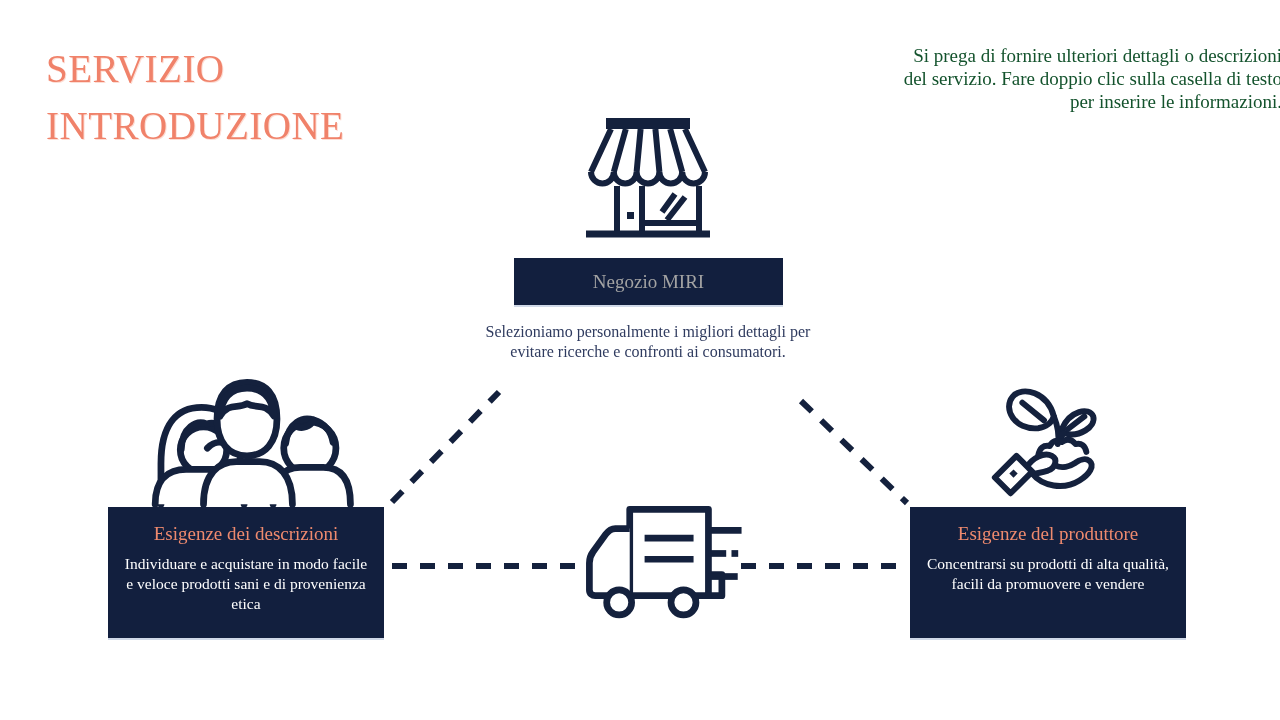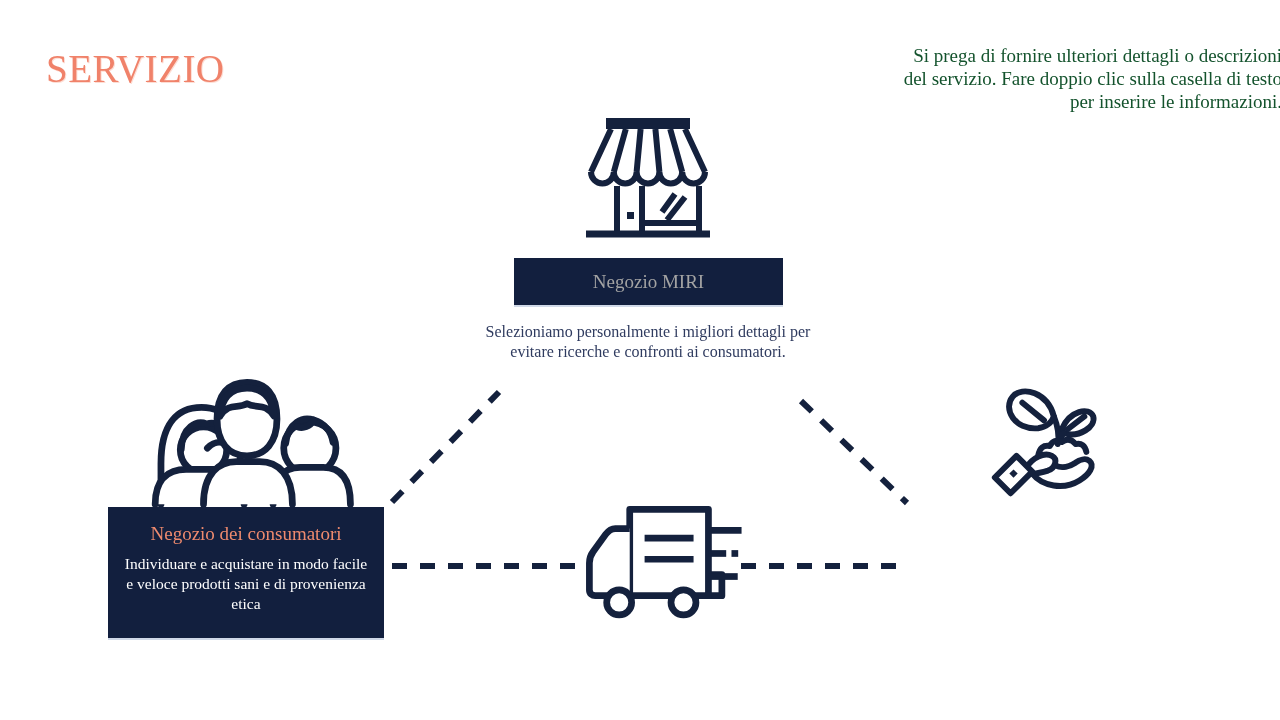--- a/index.html
+++ b/index.html
@@ -48,20 +48,21 @@
   .icon-truck{left:575px;top:503px;width:168px;height:124px;}
   .connectors{left:0;top:0;width:1280px;height:720px;pointer-events:none;}
 </style>
 </head>
 <body>
 
 <div class="stage">
 
   <div class="abs slide-title">
     <div>SERVIZIO</div>
+    <div>INTRODUZIONE</div>
   </div>
 
   <div class="abs note">Si prega di fornire ulteriori dettagli o descrizioni del servizio. Fare doppio clic sulla casella di testo per inserire le informazioni.</div>
 
   <div class="abs icon-store">
     <svg viewBox="0 0 140 134" width="140" height="134" fill="none" stroke="#14213D" stroke-width="6">
       <rect x="28" y="6" width="84" height="11" fill="#14213D" stroke="none"></rect>
       <path d="M33 17 L13 60 M107 17 L127 60"></path>
       <path d="M47.8 17 L35.8 60 M62.6 17 L58.6 60 M77.4 17 L81.4 60 M92.2 17 L104.2 60"></path>
       <path d="M13 60 a11.4 11.4 0 0 0 22.8 0 a11.4 11.4 0 0 0 22.8 0 a11.4 11.4 0 0 0 22.8 0 a11.4 11.4 0 0 0 22.8 0 a11.4 11.4 0 0 0 22.8 0"></path>
@@ -93,21 +94,21 @@
       <path d="M194 59 C190 66 183 68 177 66"></path>
       <path d="M152 146 C152 118 164 108 180 108 H204 C222 108 232 120 232 146" fill="#FFFFFF"></path>
 
       <path d="M80 146 C80 114 96 102 114 102 H138 C158 102 172 116 172 146" fill="#FFFFFF"></path>
       <path d="M94 58 C94 32 106 20 125 20 C144 20 156 32 156 58 C156 82 144 96 125 96 C106 96 94 82 94 58 Z" fill="#FFFFFF"></path>
       <path d="M97 55 C99 34 110 26 125 26 C140 26 151 34 153 55 C143 40 135 48 125 42 C115 48 107 40 97 55"></path>
     </svg>
   </div>
 
   <div class="abs card card-left">
-    <div class="card-title">Negozio dei consumatori</div>
+    <div class="card-title">Esigenze dei descrizioni</div>
     <div class="card-body">Individuare e acquistare in modo facile e veloce prodotti sani e di provenienza etica</div>
   </div>
 
   <div class="abs icon-hand">
     <svg viewBox="0 0 120 128" width="122" height="126" fill="none" stroke="#14213D" stroke-width="6" stroke-linecap="round" stroke-linejoin="round">
 
       <path d="M68 34 C62 10 36 2 26 14 C16 26 28 48 52 46 C60 45 66 40 68 34 Z"></path>
       <path d="M36 20 L58 38"></path>
 
       <path d="M76 47 C84 28 104 24 108 34 C111 44 94 56 78 51 Z"></path>
@@ -118,20 +119,24 @@
       <path d="M52 74 Q54 62 64 64 Q68 56 76 60 Q84 54 90 62 Q99 60 101 70"></path>
 
       <path d="M40 86 C46 76 58 70 66 74 C72 77 70 86 62 89 C56 91 50 92 46 92"></path>
       <path d="M46 92 C56 105 78 109 94 99 C104 93 110 84 104 79 C100 76 94 78 90 81 C84 85 76 87 70 84"></path>
 
       <path d="M8 96 L30 74 L46 90 L24 112 Z" fill="#FFFFFF"></path>
       <rect x="24" y="89" width="6" height="6" fill="#14213D" stroke="none" transform="rotate(45 27 92)"></rect>
     </svg>
   </div>
 
+  <div class="abs card card-right">
+    <div class="card-title">Esigenze del produttore</div>
+    <div class="card-body">Concentrarsi su prodotti di alta qualità, facili da promuovere e vendere</div>
+  </div>
 
   <div class="abs icon-truck">
     <svg viewBox="0 0 175 128" width="168" height="124" fill="none" stroke="#14213D" stroke-width="7" stroke-linejoin="round">
       <path d="M143 28 H170" stroke-linecap="square"></path>
       <path d="M139 74 H153 V96 H107"></path>
       <rect x="57" y="6" width="82" height="90" fill="#FFFFFF"></rect>
       <path d="M76 36 H120 M76 58 H120" stroke-linecap="square"></path>
       <path d="M57 26 H42 C38 26 35 28 32 32 L19 50 C16 54 15 58 15 62 V90 C15 94 18 96 21 96 H57" fill="#FFFFFF"></path>
       <path d="M143 52 H154" stroke-linecap="square"></path>
       <rect x="163" y="48.5" width="7" height="7" fill="#14213D" stroke="none"></rect>

